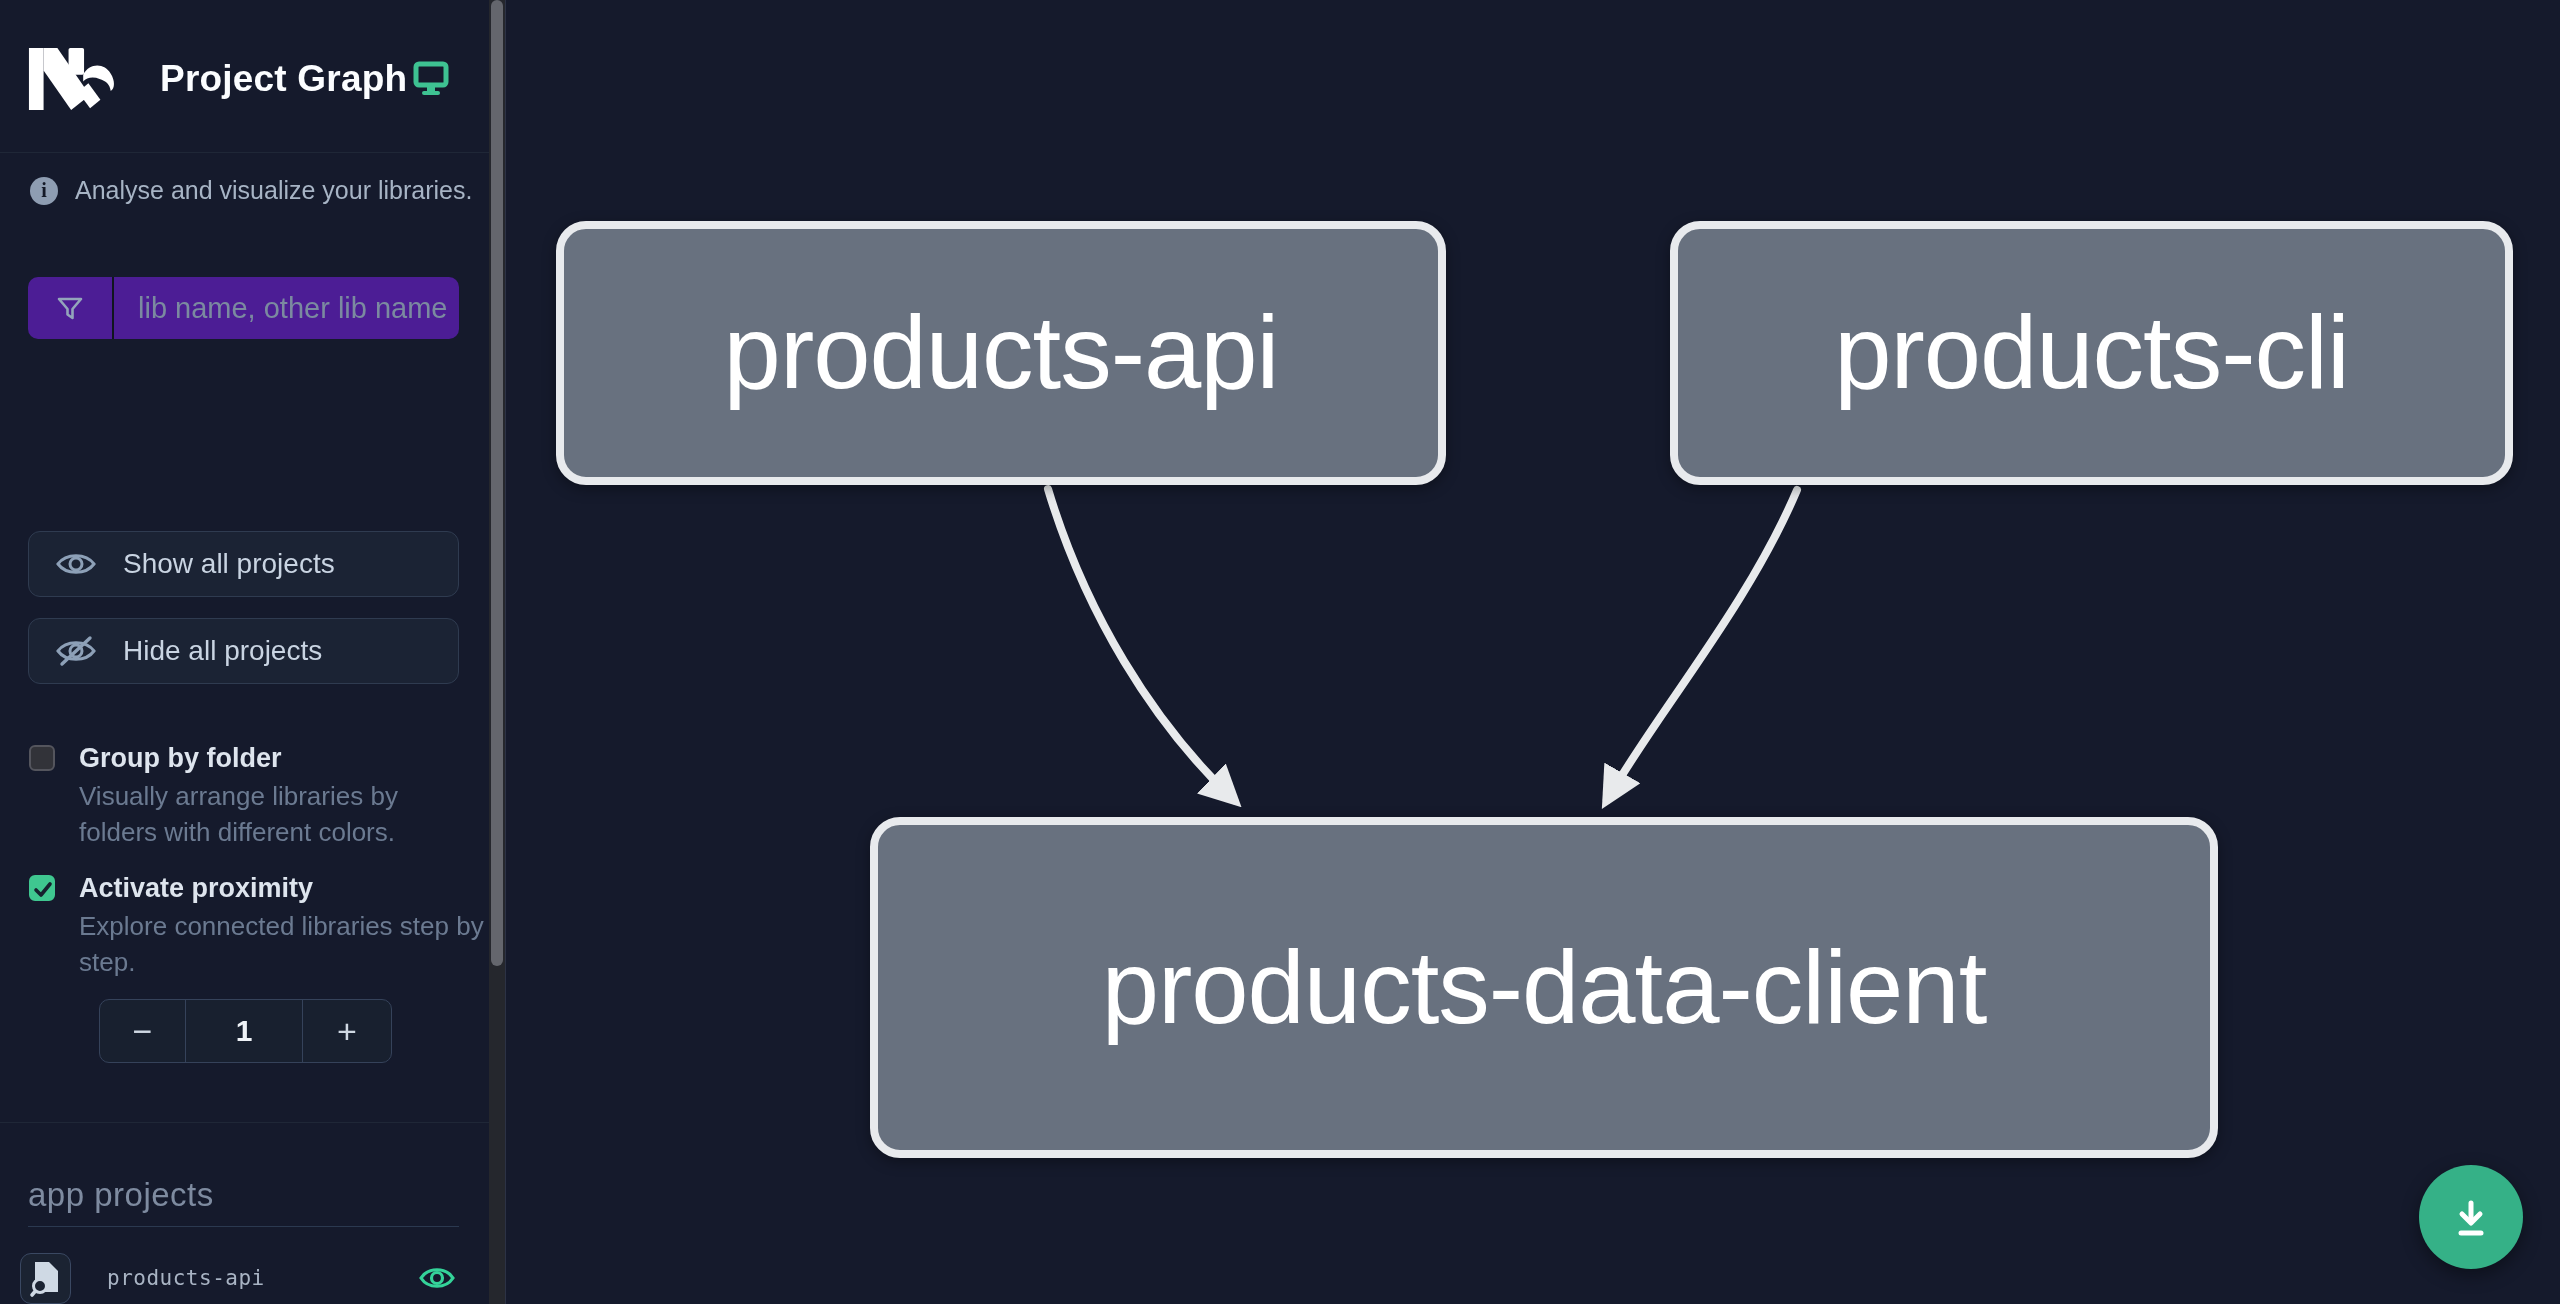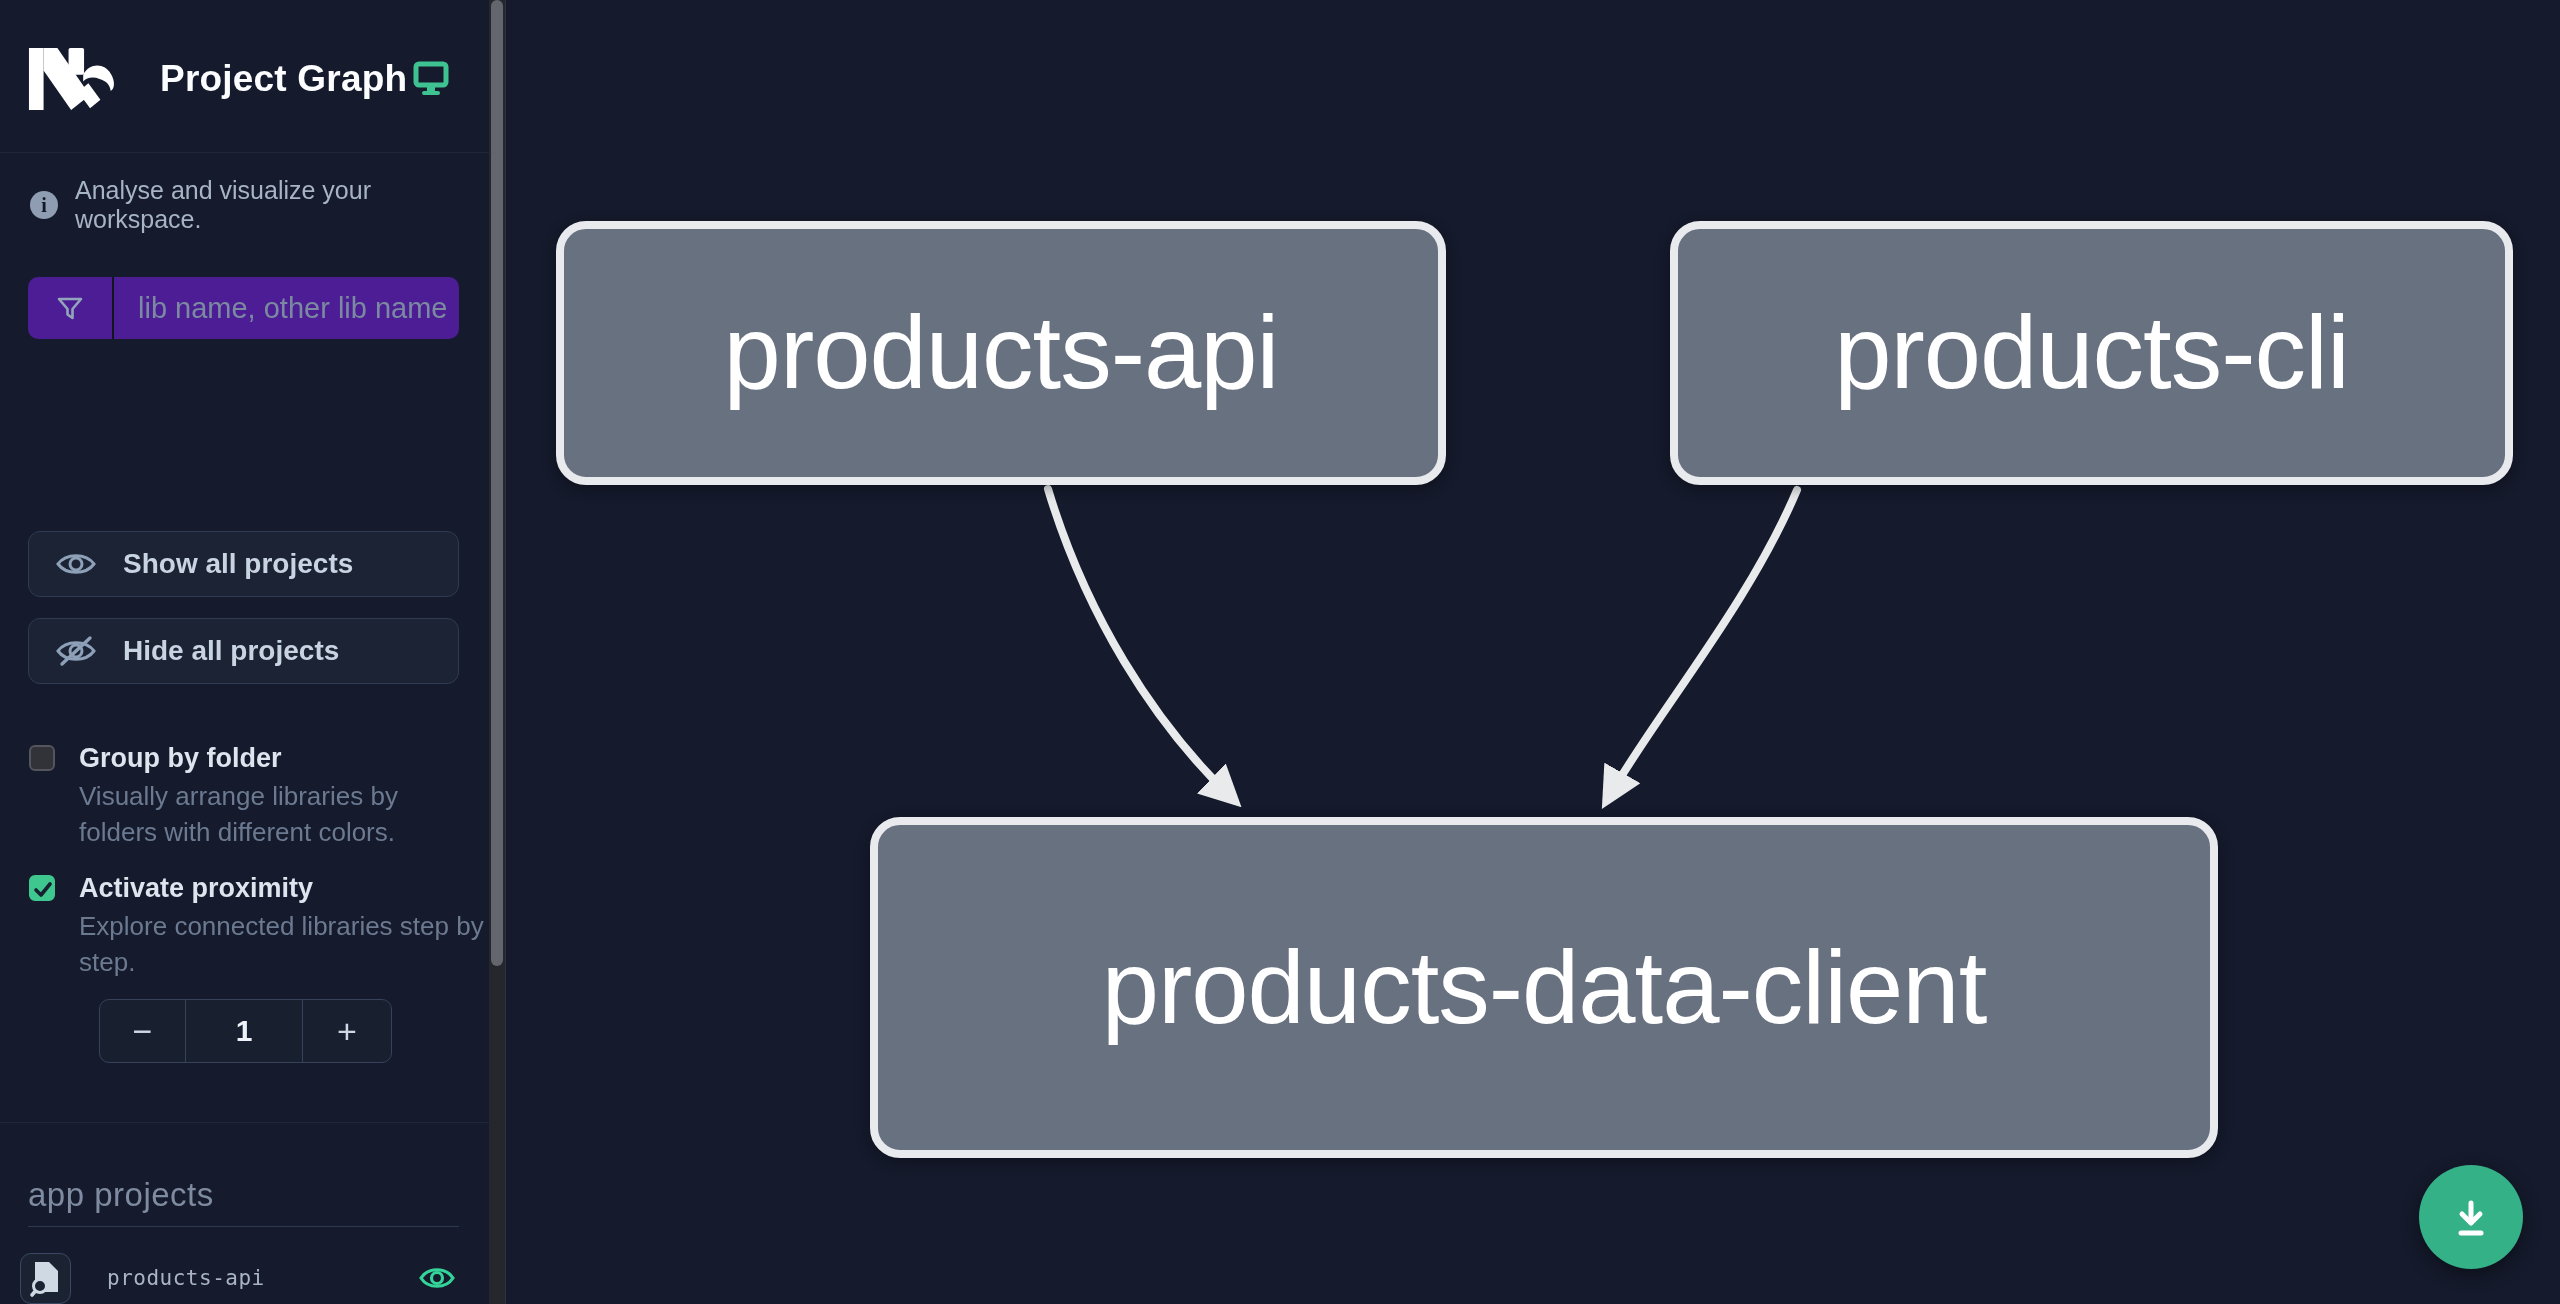--- a/index.html
+++ b/index.html
@@ -34,21 +34,21 @@
   .cbx { width:26px; height:26px; border-radius:6px; background:#323339; border:2px solid #54555d; margin-top:5px; position:relative; }
   .cbx svg { display:none; position:absolute; left:1px; top:1px; }
   .cbx.checked { background:#3fc790; border-color:#3fc790; }
   .cbx.checked svg { display:block; }
   .opt-label { font-size:27px; font-weight:700; color:#dee5ee; line-height:36px; }
   .opt-desc { grid-column:2; font-size:26px; color:#6b7a91; line-height:36px; margin-top:2px; }
 
   .sb-btn { position:absolute; left:28px; width:431px; height:66px; background:#1b2334;
             border:1px solid #2f3b50; border-radius:12px; display:flex; align-items:center;
             gap:26px; padding:0 26px; cursor:pointer; }
-  .sb-btn-label { font-size:28px; font-weight:700; color:#c9d4e2; }
+  .sb-btn-label { font-size:28px; font-weight:400; color:#c9d4e2; }
 
   .stepper { position:absolute; left:99px; top:999px; width:293px; height:64px;
              border:1px solid #35425a; border-radius:10px; display:flex; background:#18202f; }
   .step-cell { display:flex; align-items:center; justify-content:center; color:#cfd8e3; font-size:34px; }
   .step-minus { width:86px; border-right:1px solid #35425a; }
   .step-value { width:117px; border-right:1px solid #35425a; font-size:30px; font-weight:700; color:#eef2f7; }
   .step-plus { flex:1; }
 
   .section-divider { position:absolute; left:0; top:1122px; width:490px; height:1px; background:#1f2737; }
   .proj-heading { position:absolute; left:28px; top:1176px; width:431px; font-size:33px; font-weight:400;
@@ -117,21 +117,21 @@
     <div class="app-title">Project Graph</div>
     <svg class="monitor-ic" viewBox="0 0 38 38">
       <rect x="4" y="4" width="30" height="21" rx="3" fill="none" stroke="#3ec292" stroke-width="5"></rect>
       <rect x="15" y="26" width="8" height="5" fill="#3ec292"></rect>
       <rect x="10" y="31" width="18" height="4" rx="2" fill="#3ec292"></rect>
     </svg>
   </div>
 
   <div class="tagline-row">
     <span class="info-ic">i</span>
-    <span class="tagline">Analyse and visualize your workspace.</span>
+    <span class="tagline">Analyse and visualize your libraries.</span>
   </div>
 
   <div class="filter-box">
     <span class="filter-icbox">
       <svg width="32" height="32" viewBox="0 0 32 32">
         <path d="M5 7 h22 l-8.5 10 v9 l-5 -3.5 v-5.5 Z" fill="none" stroke="#93a5bb" stroke-width="2.6" stroke-linejoin="round"></path>
       </svg>
     </span>
     <input class="filter-input" placeholder="lib name, other lib name" style="">
   </div>

